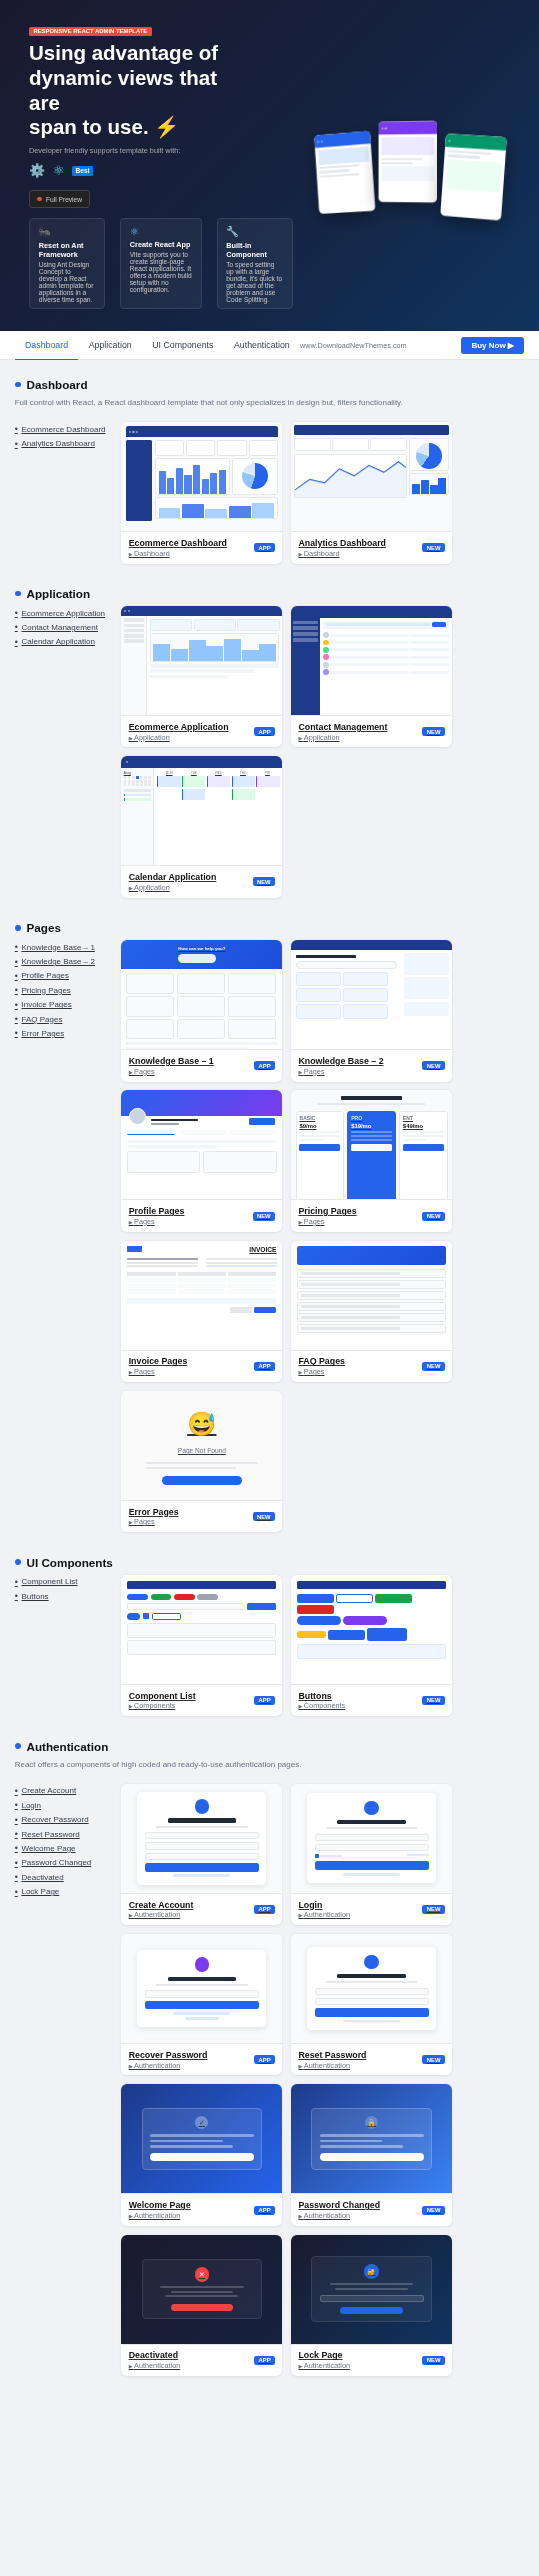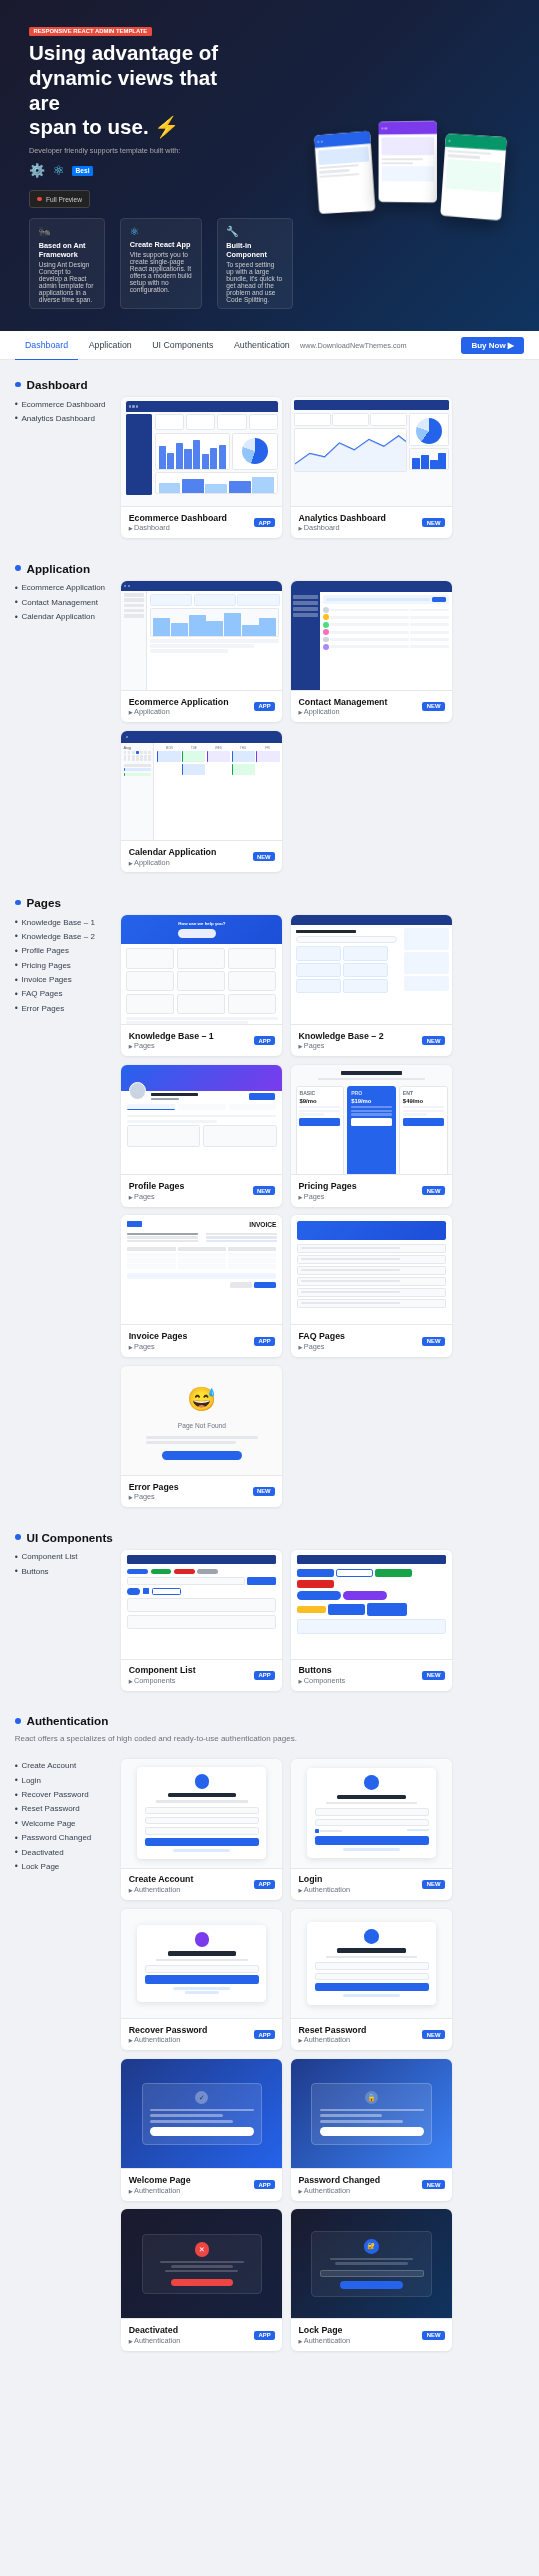--- a/index.html
+++ b/index.html
@@ -181,20 +181,21 @@
     }
     .section-desc {
       font-size: 8px;
       color: #6b7280;
       margin-bottom: 13.2px;
       line-height: 1.5;
     }
     .section-content {
       display: flex;
       gap: 11.7px;
+      text-decoration: underline;
     }
 
     
     .sidebar-list {
       min-width: 95px;
       font-size: 8px;
       color: #374151;
     }
     .sidebar-list-item {
       padding: 2.2px 0;
@@ -717,21 +718,21 @@
       <span style="font-size:13.2px; color:#61dafb;">⚛</span>
       <span style="background:#0075ff;color:white;font-size:6.6px;padding:1.5px 3.7px;border-radius:1.5px;font-weight:bold;">Besi</span>
     </div>
     <div class="hero-preview-box">
       <span class="preview-dot"></span>
       <span>Full Preview</span>
     </div>
     <div class="hero-features">
       <div class="hero-feature">
         <div class="feat-icon">🐜</div>
-        <strong>Based on Ant Framework</strong>
+        <strong>Reset on Ant Framework</strong>
         <span>Using Ant Design Concept to develop a React admin template for applications in a diverse time span.</span>
       </div>
       <div class="hero-feature">
         <div class="feat-icon">⚛</div>
         <strong>Create React App</strong>
         <span>Vite supports you to create single-page React applications. It offers a modern build setup with no configuration.</span>
       </div>
       <div class="hero-feature">
         <div class="feat-icon">🔧</div>
         <strong>Built-in Component</strong>
@@ -789,20 +790,21 @@
   <div class="nav-buy">Buy Now ▶</div>
 </nav>
 
 <div class="main">
 
   <div class="section">
     <div class="section-title">
       <div class="section-title-dot"></div>
       <span>Dashboard</span>
     </div>
+    <p class="section-desc">Full control with React, a React dashboard template that not only specializes in design but, filters functionality.</p>
     <div class="section-content">
       <div class="sidebar-list">
         <div class="sidebar-list-item">
             <span>Ecommerce Dashboard</span>
           </div>
         <div class="sidebar-list-item">
             <span>Analytics Dashboard</span>
           </div>
       </div>
       <div class="cards-grid">
@@ -1496,21 +1498,21 @@
         </div>
       </div>
     </div>
   </div>
 
   <div class="section">
     <div class="section-title">
       <div class="section-title-dot"></div>
       <span>Authentication</span>
     </div>
-    <p class="section-desc">React offers a specializes of high coded and ready-to-use authentication pages.</p>
+    <p class="section-desc">React offers a components of high coded and ready-to-use authentication pages.</p>
     <div class="section-content">
       <div class="sidebar-list">
         <div class="sidebar-list-item">
             <span>Create Account</span>
           </div>
         <div class="sidebar-list-item">
             <span>Login</span>
           </div>
         <div class="sidebar-list-item">
             <span>Recover Password</span>

